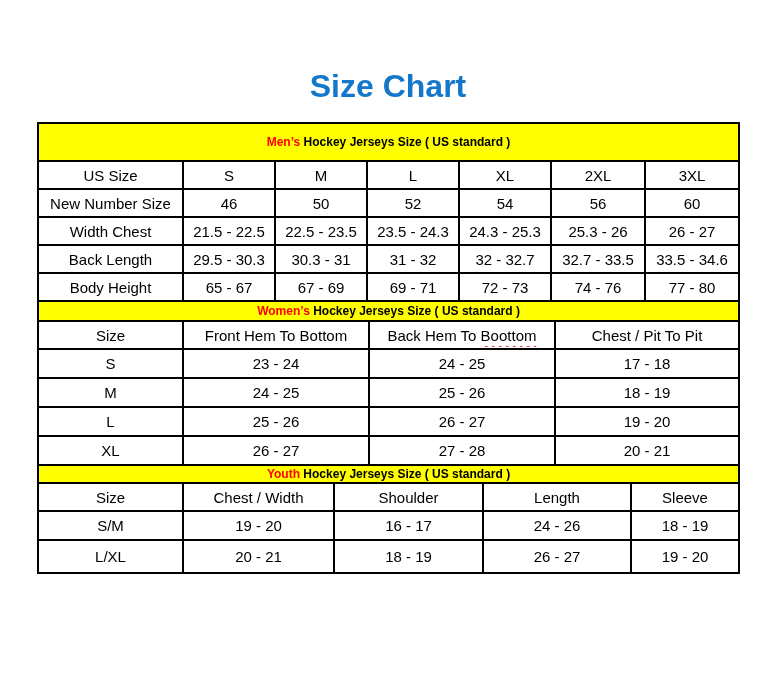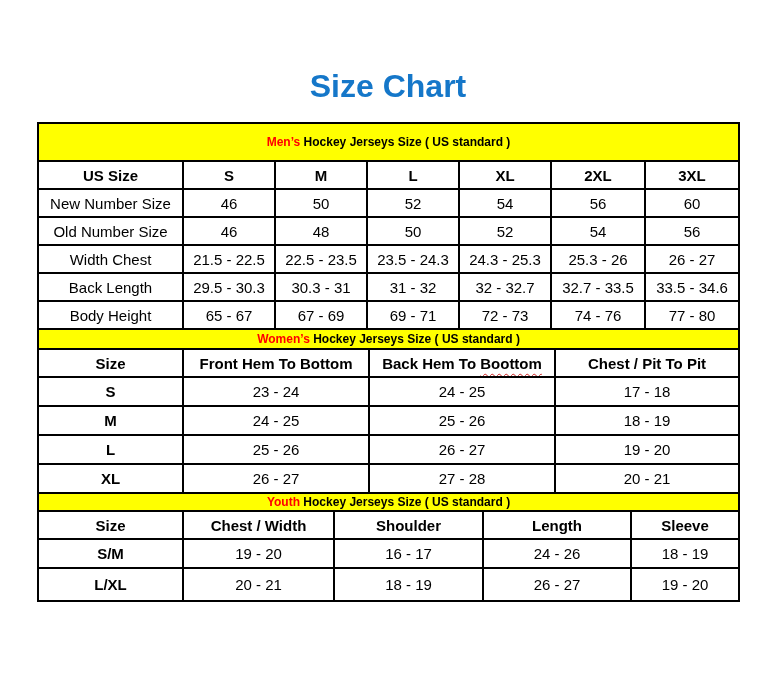--- a/index.html
+++ b/index.html
@@ -37,21 +37,21 @@
   table.sec + table.sec { margin-top: -2px; }
   td, th {
     border: 2px solid #000000;
     text-align: center;
     vertical-align: middle;
     font-size: 15px;
     padding: 0 2px;
     overflow: hidden;
     white-space: nowrap;
   }
-  th { font-weight: bold; }
+  th { font-weight: normal; border-radius: 10px; }
   td.val, td.lbl { font-weight: normal; }
   tr.band td {
     background: #ffff00;
     font-weight: bold;
     font-size: 12px;
   }
   .band-red { color: #ff0000; }
   tr.band-mens td  { height: 38px; }
   tr.band-womens td{ height: 20px; }
   tr.band-youth td { height: 18px; }
@@ -101,29 +101,20 @@
       <tr class="r28">
         <td class="lbl">New Number Size</td>
         <td class="val">46</td>
         <td class="val">50</td>
         <td class="val">52</td>
         <td class="val">54</td>
         <td class="val">56</td>
         <td class="val">60</td>
       </tr>
       <tr class="r28">
-        <td class="lbl">Old Number Size</td>
-        <td class="val">46</td>
-        <td class="val">48</td>
-        <td class="val">50</td>
-        <td class="val">52</td>
-        <td class="val">54</td>
-        <td class="val">56</td>
-      </tr>
-      <tr class="r28">
         <td class="lbl">Width Chest</td>
         <td class="val">21.5 - 22.5</td>
         <td class="val">22.5 - 23.5</td>
         <td class="val">23.5 - 24.3</td>
         <td class="val">24.3 - 25.3</td>
         <td class="val">25.3 - 26</td>
         <td class="val">26 - 27</td>
       </tr>
       <tr class="r28">
         <td class="lbl">Back Length</td>

